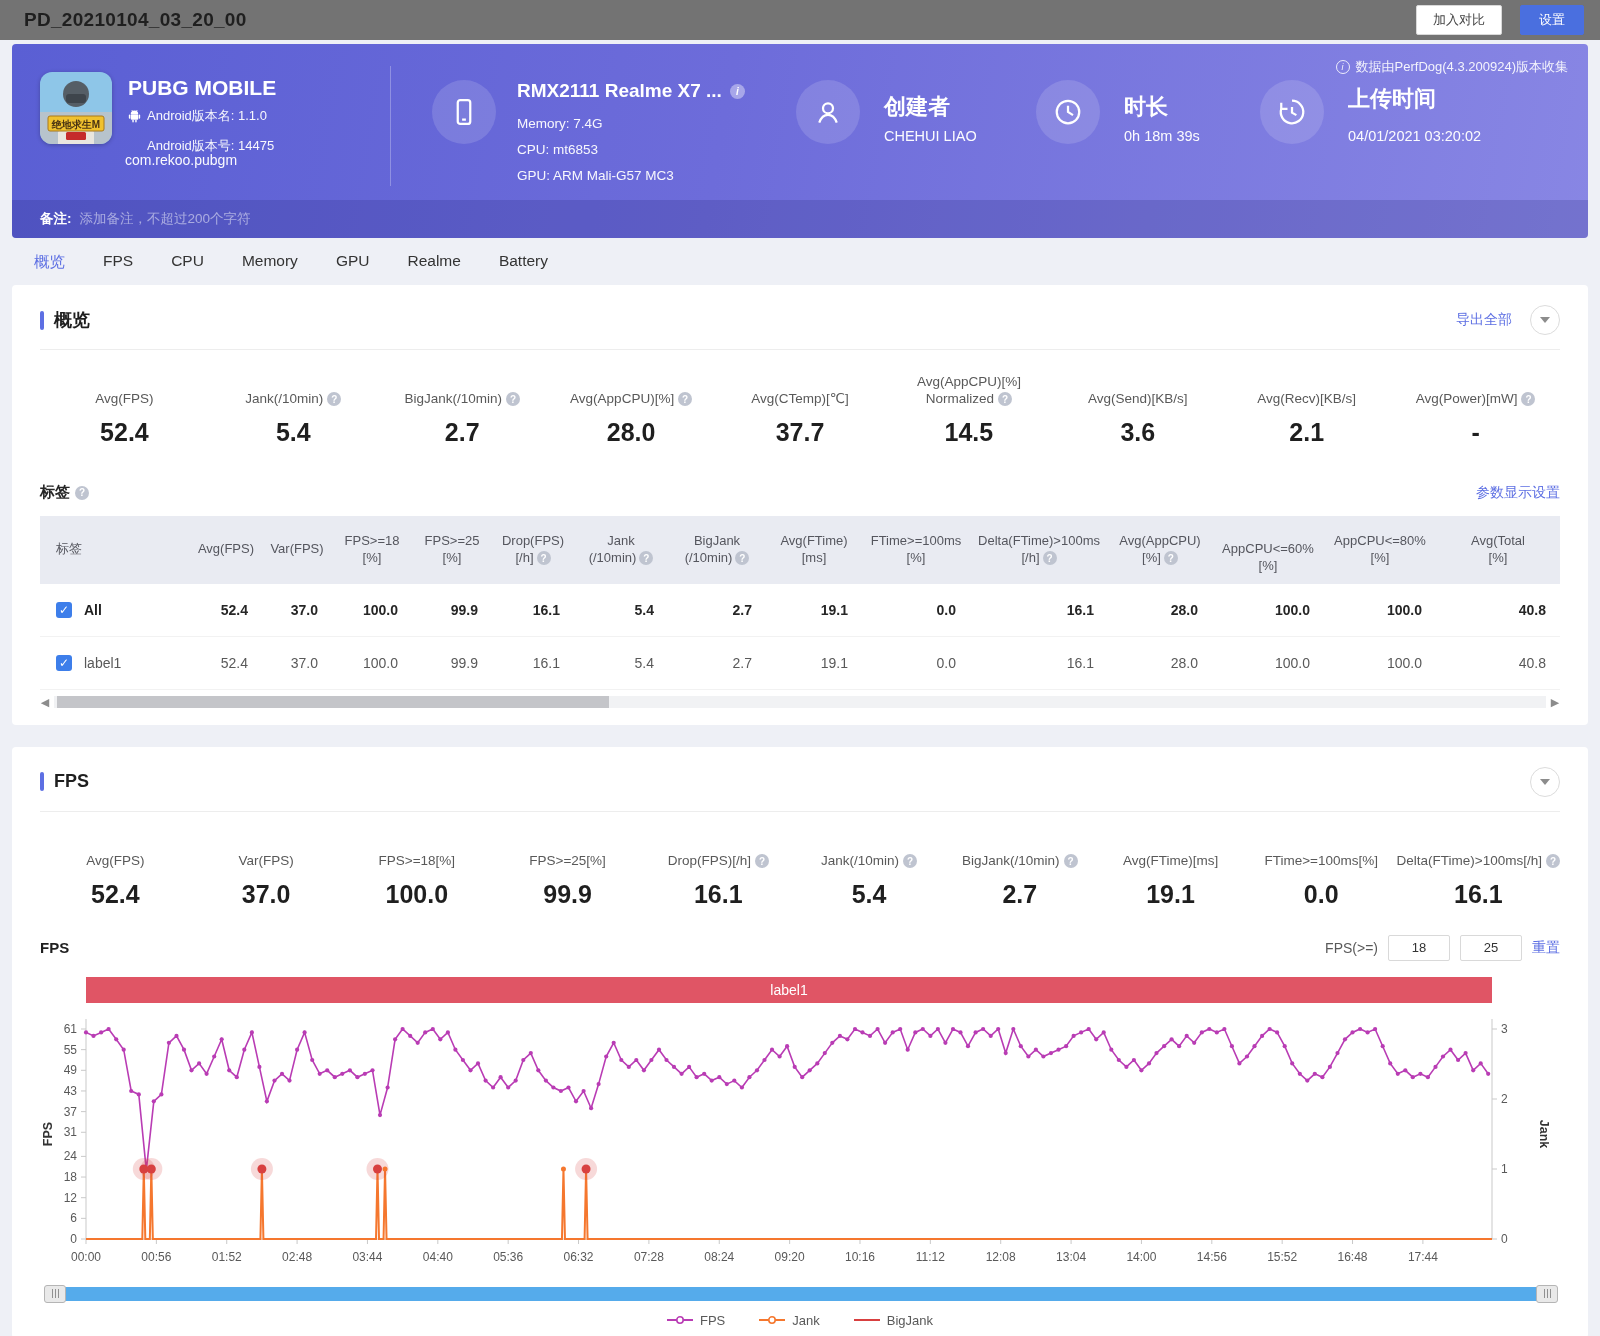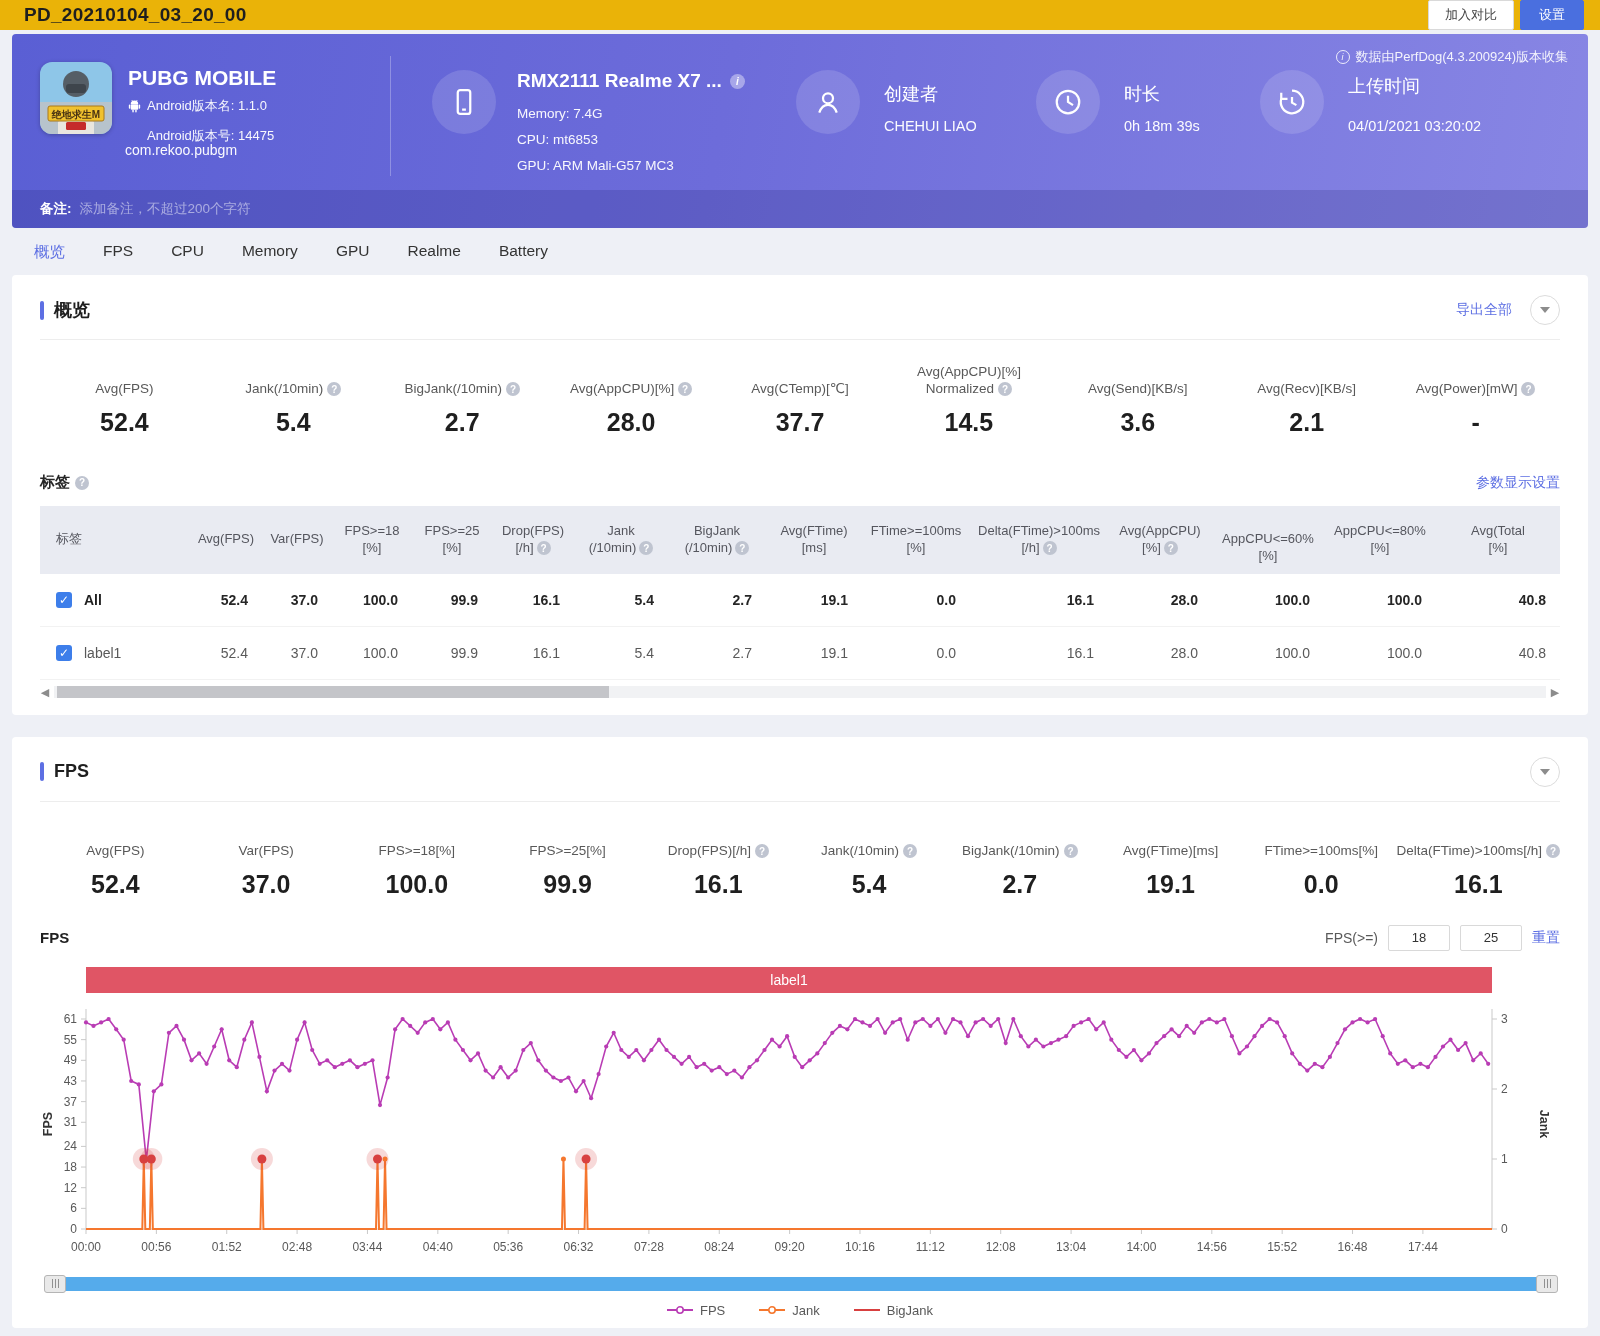--- a/index.html
+++ b/index.html
@@ -1,35 +1,35 @@
 <!DOCTYPE html>
 <html><head>
 <meta charset="utf-8">
 <style>
   * { margin:0; padding:0; box-sizing:border-box; }
   body { font-family:"Liberation Sans","DejaVu Sans",sans-serif; background:#eef0f6; }
   .page { width:1600px; height:1336px; overflow:hidden; background:#eef0f6; }
 
   
-  .topbar { height:30px; background:#eab308; display:flex; align-items:center; justify-content:space-between; padding:0 16px 0 24px; }
+  .topbar { height:40px; background:#737373; display:flex; align-items:center; justify-content:space-between; padding:0 16px 0 24px; }
   .topbar h1 { font-size:19px; font-weight:bold; color:#1f1f1f; letter-spacing:.3px; }
-  .topbar-actions { display:flex; gap:6px;margin-left:44px; }
+  .topbar-actions { display:flex; gap:18px;margin-left:44px; }
   .btn-outline { height:30px; padding:0 16px; background:#fff; border:1px solid #d9d9d9; border-radius:2px; font-size:13px; color:#444; cursor:pointer; }
   .btn-primary { height:30px; padding:0 18px; background:#4a6fdf; border:1px solid #4a6fdf; border-radius:2px; font-size:13px; color:#fff; cursor:pointer; }
 
   
   .banner { position:relative; margin:4px 12px 0; height:194px; border-radius:4px; overflow:hidden;
             background:linear-gradient(100deg,#5a5fd4 0%,#6d6cda 45%,#8886e4 100%); color:#fff; }
   .app-icon { position:absolute; left:28px; top:28px; width:72px; height:72px; border-radius:12px; overflow:hidden; box-shadow:0 1px 4px rgba(0,0,0,.25); }
   .app-name { position:absolute; left:116px; top:32px; font-size:21px; font-weight:bold; }
   .ver-line { position:absolute; left:116px; display:flex; align-items:center; gap:6px; font-size:13px; color:rgba(255,255,255,.95); }
   .pkg { position:absolute; left:113px; top:108px; font-size:14px; color:rgba(255,255,255,.97); }
   .divider-v { position:absolute; left:378px; top:22px; width:1px; height:120px; background:rgba(255,255,255,.28); }
   .b-circle { position:absolute; width:64px; height:64px; border-radius:50%; background:rgba(255,255,255,.14); display:flex; align-items:center; justify-content:center; }
-  .b-label { position:absolute; font-size:18px; font-weight:normal; }
+  .b-label { position:absolute; font-size:22px; font-weight:bold; }
   .b-value { position:absolute; font-size:14.5px; color:rgba(255,255,255,.97); }
   .dev-title { position:absolute; left:505px; top:36px; font-size:19px; font-weight:bold; display:flex; align-items:center; gap:8px; }
   .dev-spec { position:absolute; left:505px; font-size:13.5px; color:rgba(255,255,255,.95); }
   .collect-info { position:absolute; right:20px; top:14px; font-size:13px; color:rgba(255,255,255,.9); display:flex; align-items:center; gap:6px; }
   .i-ring { display:inline-flex; width:14px; height:14px; border:1px solid rgba(255,255,255,.85); border-radius:50%; font-size:9px; font-style:italic; align-items:center; justify-content:center; }
   .i-fill { display:inline-flex; width:15px; height:15px; background:rgba(255,255,255,.4); border-radius:50%; font-size:10px; font-style:italic; align-items:center; justify-content:center; color:#fff; }
   .note-strip { position:absolute; left:0; right:0; bottom:0; height:38px; background:rgba(25,28,105,.18); display:flex; align-items:center; padding:0 28px; font-size:13.5px; }
   .note-strip b { font-weight:bold; margin-right:8px; }
   .note-ph { color:rgba(255,255,255,.5); cursor:text; }
 

